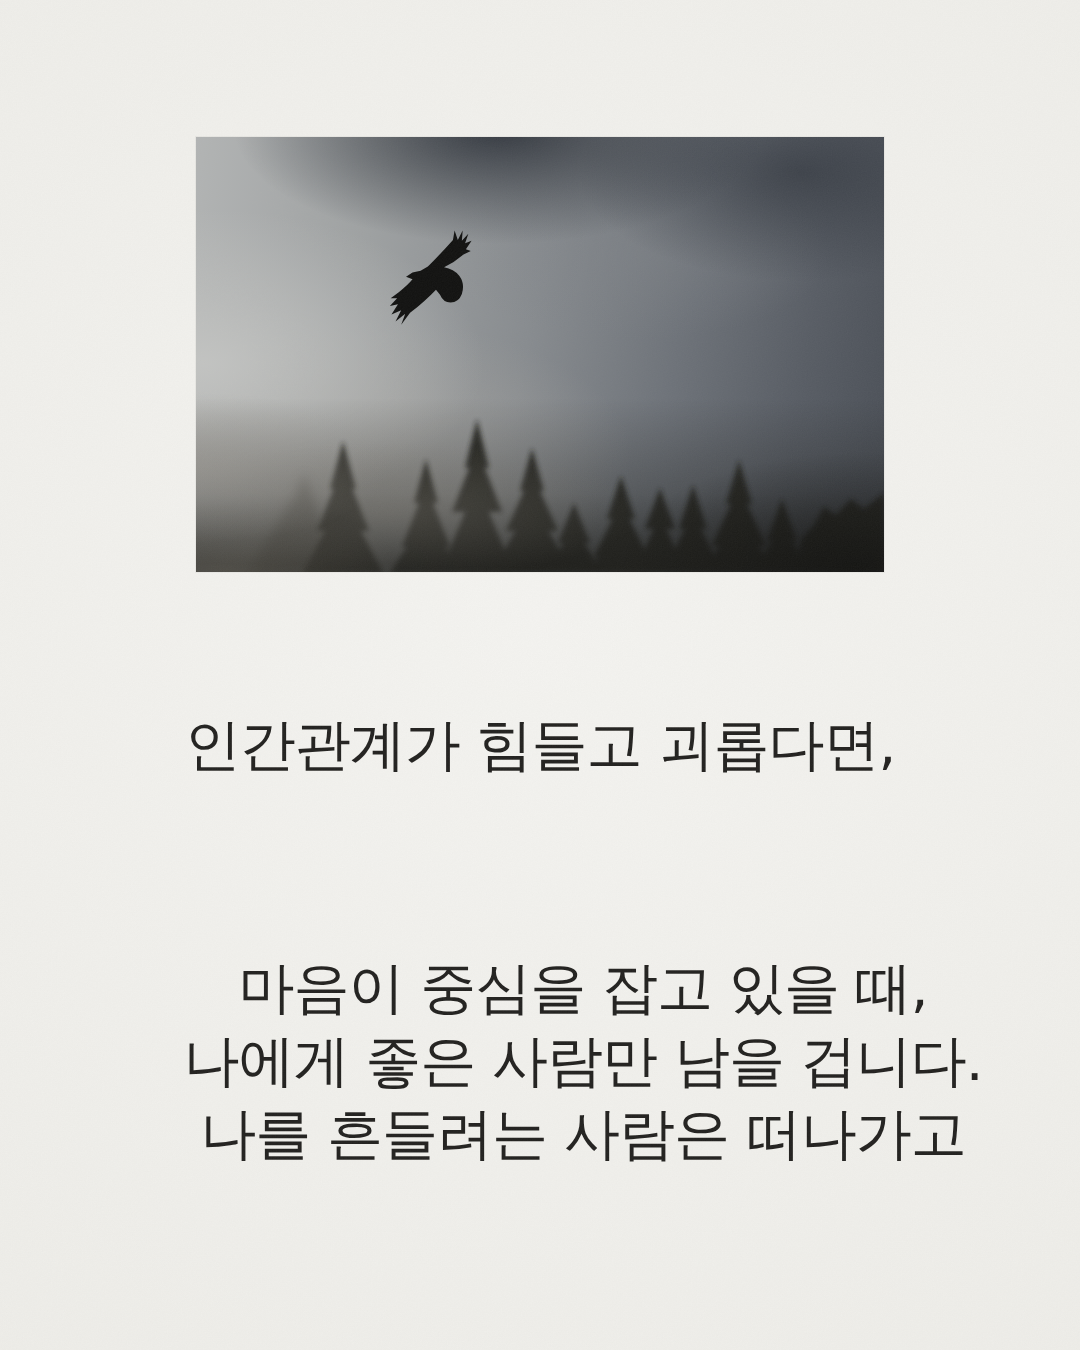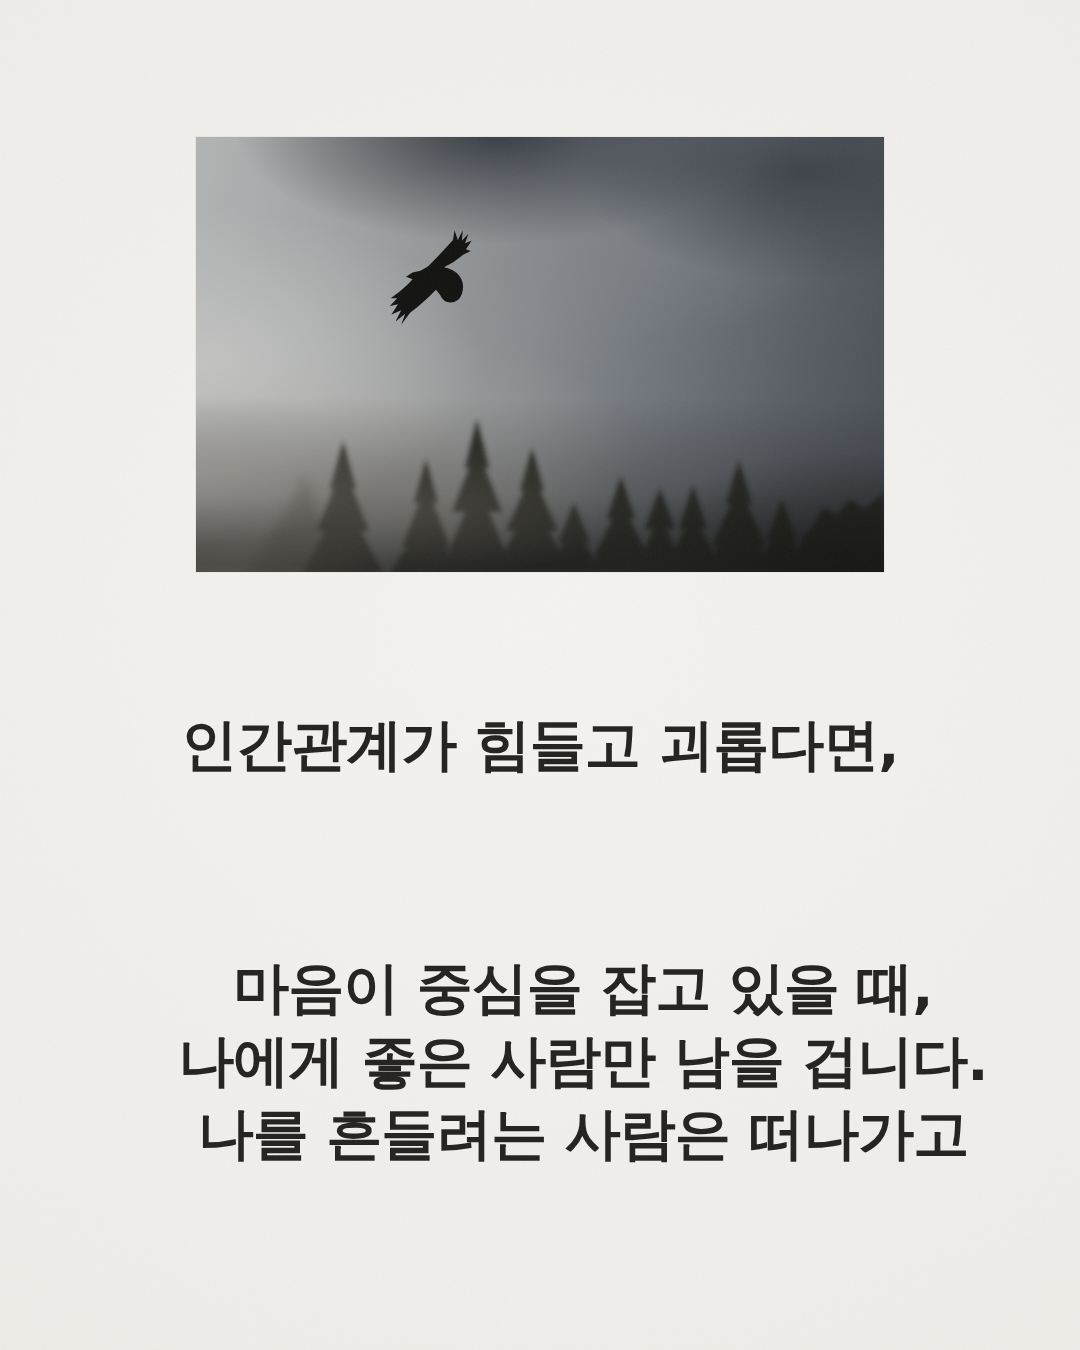--- a/index.html
+++ b/index.html
@@ -45,21 +45,21 @@
   .crow {
     position: absolute; left: 189px; top: 90px;
     width: 89px; height: 103px;
   }
   
   .quote-block {
     position: absolute; left: 0; width: 1080px;
     text-align: center;
     color: #1e1d1b;
     font-size: 56px;
-    font-weight: 700;
+    font-weight: 400;
     letter-spacing: -1px;
     line-height: 73px;
   }
   .quote-block-1 { top: 708px; }
   .quote-block-2 { top: 951px; margin-left: 43px; }
   .quote-line { white-space: nowrap; }
   
   .texture {
     position: absolute; inset: 0;
     width: 100%; height: 100%;

